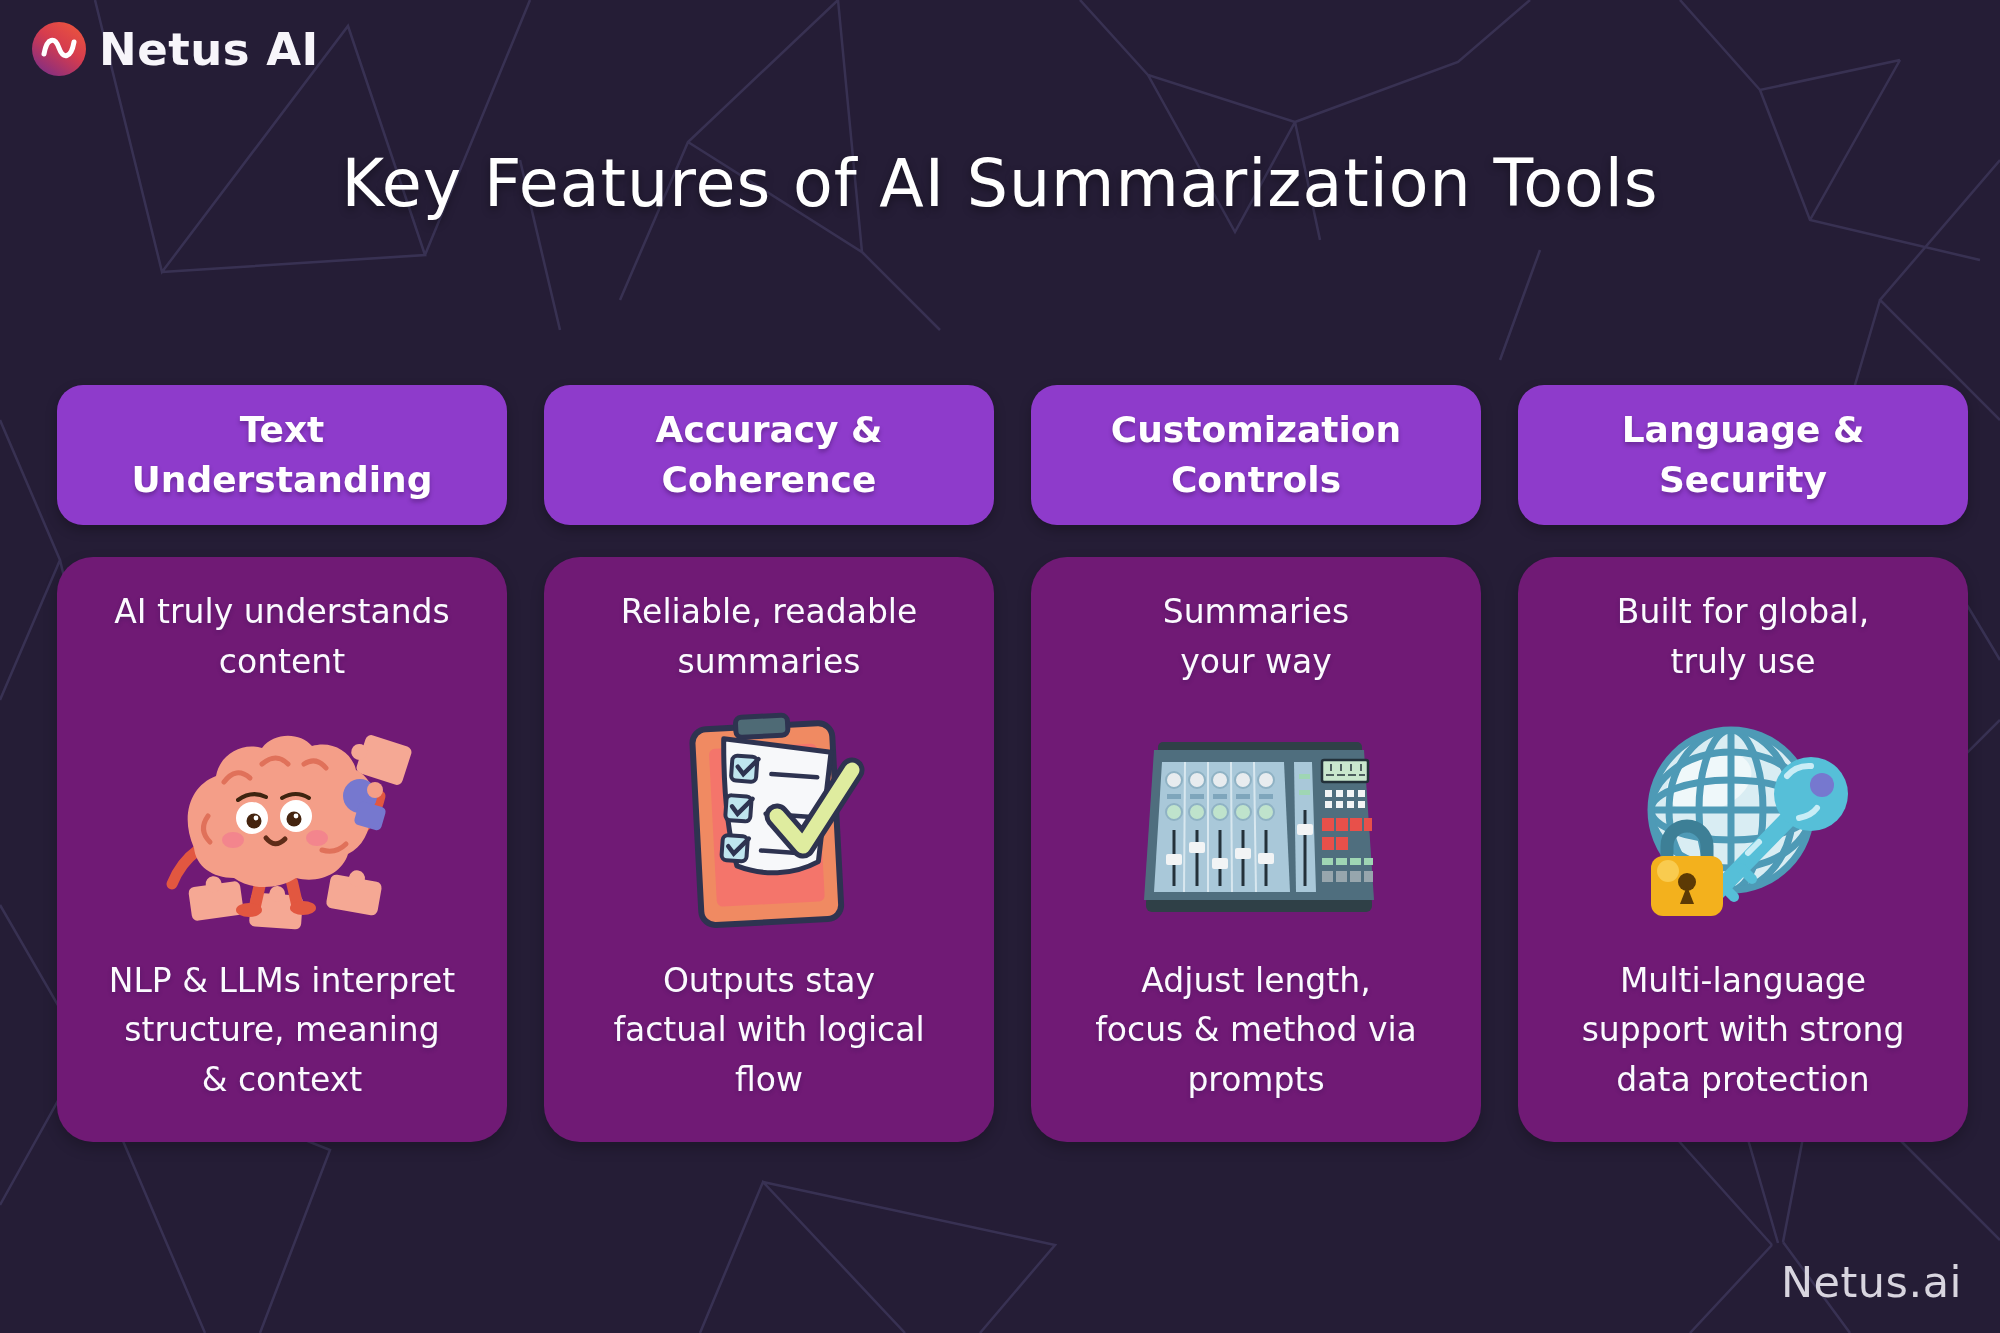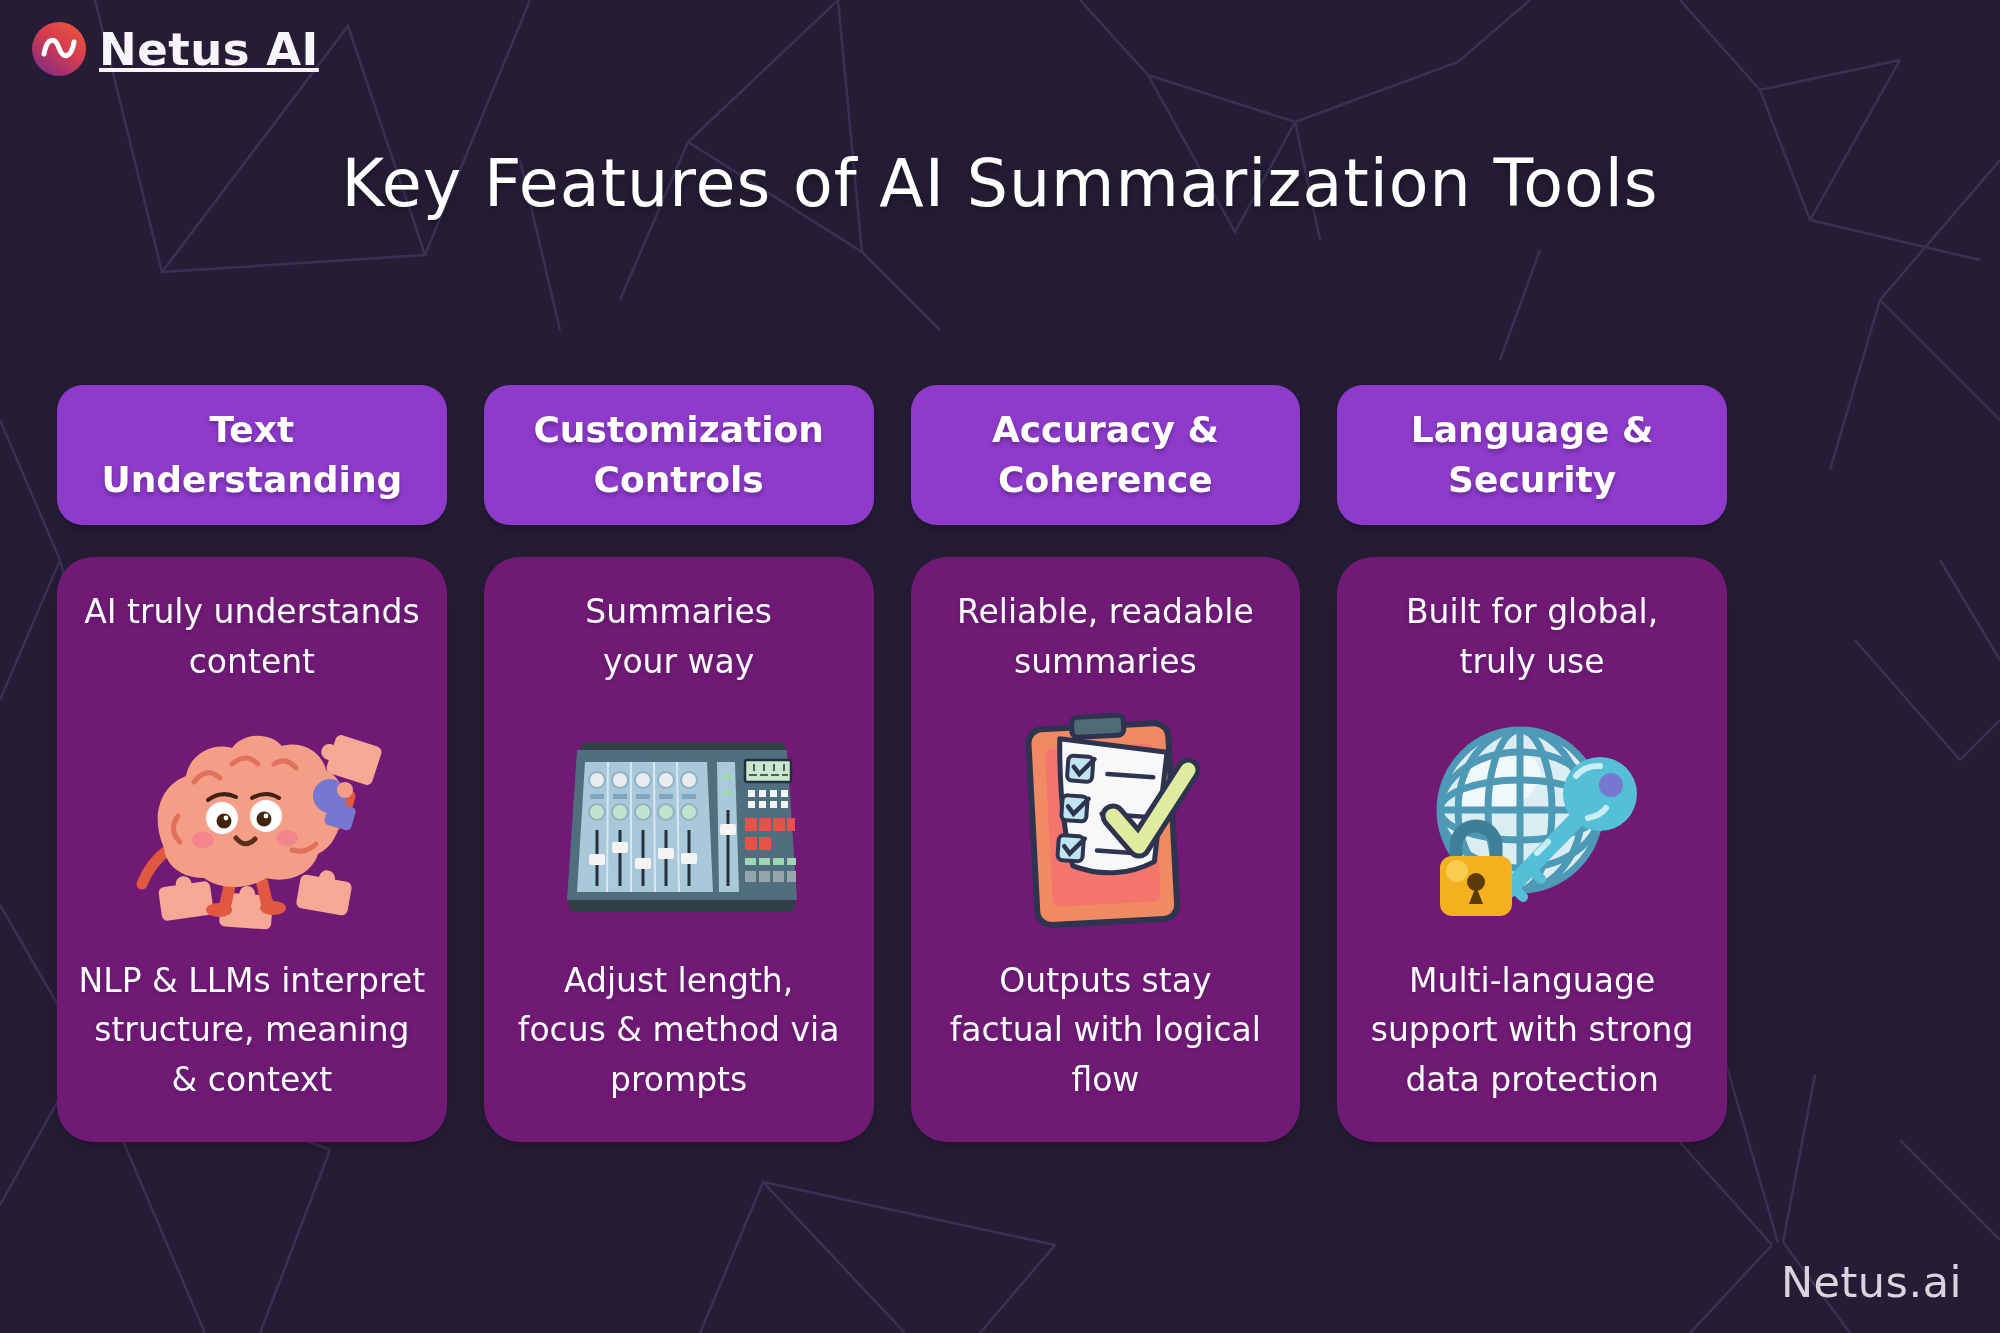--- a/index.html
+++ b/index.html
@@ -6,27 +6,27 @@
   html,body { width:2000px; height:1333px; }
   body { font-family:"DejaVu Sans","Liberation Sans",sans-serif; }
   .canvas { position:relative; width:2000px; height:1333px; background:#251D36; overflow:hidden; }
 
   .mesh { position:absolute; inset:0; width:100%; height:100%; }
 
   .logo { position:absolute; top:22px; left:32px; display:flex; align-items:center; gap:13px; }
   .logo-circle { width:54px; height:54px; border-radius:50%;
     background:linear-gradient(215deg,#ef5a3a 0%,#d63c4e 45%,#a03270 75%,#6e2d90 100%);
     display:flex; align-items:center; justify-content:center; }
-  .logo-text { color:#F7F5FA; font-size:45px; font-weight:600; letter-spacing:0.5px;text-decoration:underline; }
+  .logo-text { color:#F7F5FA; font-size:45px; font-weight:600; letter-spacing:0.5px; }
 
   .title { position:absolute; top:146px; left:0; width:100%; text-align:center;
     color:#FFFFFF; font-size:65px; font-weight:400; letter-spacing:1px;
     text-shadow:0 4px 8px rgba(0,0,0,0.35); }
 
-  .grid { position:absolute; top:385px; left:57px; width:1670px;
+  .grid { position:absolute; top:385px; left:57px; width:1911px;
     display:grid; grid-template-columns:repeat(4,1fr); column-gap:37px; }
 
   .header-card { height:140px; border-radius:26px; background:#8E3BCB;
     display:flex; align-items:center; justify-content:center; text-align:center;
     color:#FFFFFF; font-size:36px; font-weight:700; line-height:1.38;
     white-space:pre-line; text-shadow:0 3px 4px rgba(40,10,60,0.35);
     box-shadow:0 5px 12px rgba(0,0,0,0.25); }
 
   .body-card { margin-top:32px; height:585px; border-radius:36px; background:#701a75;
     display:flex; flex-direction:column; align-items:center; justify-content:space-between;
@@ -140,20 +140,59 @@
             <circle cx="124" cy="120" r="2.4" fill="#FFFFFF"></circle>
             <circle cx="164" cy="118" r="2.4" fill="#FFFFFF"></circle>
             <ellipse cx="101" cy="142" rx="11" ry="8" fill="#F2808E" opacity="0.85"></ellipse>
             <ellipse cx="185" cy="140" rx="11" ry="8" fill="#F2808E" opacity="0.85"></ellipse>
             <path d="M134,140 q9,11 19,1" stroke="#5E2C18" stroke-width="5" stroke-linecap="round" fill="none"></path>
           </svg>
         </div>
         <div class="card-text">NLP &amp; LLMs interpret
 structure, meaning
 &amp; context</div>
+      </div>
+    </div>
+
+    <div>
+      <div class="header-card">Accuracy &amp;
+Coherence</div>
+      <div class="body-card">
+        <div class="card-text">Reliable, readable
+summaries</div>
+        <div class="icon-wrap">
+          <svg width="300" height="245" viewBox="0 0 300 245">
+            <g transform="rotate(-3 150 130)">
+              <rect x="78" y="28" width="140" height="196" rx="14" fill="#F08A62" stroke="#2E3350" stroke-width="6"></rect>
+              <rect x="94" y="48" width="108" height="158" rx="6" fill="#F4756B"></rect>
+              <rect x="122" y="18" width="52" height="20" rx="6" fill="#4E6A75" stroke="#2E3350" stroke-width="5"></rect>
+            </g>
+            <g transform="rotate(4 150 110)">
+              <path d="M100,44 L208,50 L203,160 C178,176 148,178 122,170 C110,136 103,92 100,44 Z" fill="#F7F8FA" stroke="#2E3350" stroke-width="5" stroke-linejoin="round"></path>
+              <g fill="#BFE5EE" stroke="#2E3350" stroke-width="4">
+                <rect x="110" y="60" width="25" height="25" rx="5"></rect>
+                <rect x="107" y="100" width="25" height="25" rx="5"></rect>
+                <rect x="106" y="140" width="25" height="25" rx="5"></rect>
+              </g>
+              <g stroke="#2E3350" stroke-width="4.5" stroke-linecap="round" fill="none">
+                <path d="M116,71 l6,7 l14,-16"></path>
+                <path d="M113,111 l6,7 l14,-16"></path>
+                <path d="M112,151 l6,7 l14,-16"></path>
+                <line x1="150" y1="76" x2="196" y2="76"></line>
+                <line x1="147" y1="116" x2="193" y2="116"></line>
+                <line x1="145" y1="153" x2="191" y2="153"></line>
+              </g>
+            </g>
+            <path d="M158,118 L184,148 L233,72" fill="none" stroke="#2E3350" stroke-width="25" stroke-linecap="round" stroke-linejoin="round"></path>
+            <path d="M158,118 L184,148 L233,72" fill="none" stroke="#DFEC9F" stroke-width="15" stroke-linecap="round" stroke-linejoin="round"></path>
+          </svg>
+        </div>
+        <div class="card-text">Outputs stay
+factual with logical
+flow</div>
       </div>
     </div>
 
     <div>
       <div class="header-card">Customization
 Controls</div>
       <div class="body-card">
         <div class="card-text">Summaries
 your way</div>
         <div class="icon-wrap">
@@ -254,59 +293,20 @@
               <rect x="216" y="173" width="11" height="11"></rect>
                 <rect x="230" y="173" width="11" height="11"></rect>
                 <rect x="244" y="173" width="11" height="11"></rect>
                 <rect x="258" y="173" width="9" height="11"></rect>
             </g>
           </svg>
         </div>
         <div class="card-text">Adjust length,
 focus &amp; method via
 prompts</div>
-      </div>
-    </div>
-
-    <div>
-      <div class="header-card">Accuracy &amp;
-Coherence</div>
-      <div class="body-card">
-        <div class="card-text">Reliable, readable
-summaries</div>
-        <div class="icon-wrap">
-          <svg width="300" height="245" viewBox="0 0 300 245">
-            <g transform="rotate(-3 150 130)">
-              <rect x="78" y="28" width="140" height="196" rx="14" fill="#F08A62" stroke="#2E3350" stroke-width="6"></rect>
-              <rect x="94" y="48" width="108" height="158" rx="6" fill="#F4756B"></rect>
-              <rect x="122" y="18" width="52" height="20" rx="6" fill="#4E6A75" stroke="#2E3350" stroke-width="5"></rect>
-            </g>
-            <g transform="rotate(4 150 110)">
-              <path d="M100,44 L208,50 L203,160 C178,176 148,178 122,170 C110,136 103,92 100,44 Z" fill="#F7F8FA" stroke="#2E3350" stroke-width="5" stroke-linejoin="round"></path>
-              <g fill="#BFE5EE" stroke="#2E3350" stroke-width="4">
-                <rect x="110" y="60" width="25" height="25" rx="5"></rect>
-                <rect x="107" y="100" width="25" height="25" rx="5"></rect>
-                <rect x="106" y="140" width="25" height="25" rx="5"></rect>
-              </g>
-              <g stroke="#2E3350" stroke-width="4.5" stroke-linecap="round" fill="none">
-                <path d="M116,71 l6,7 l14,-16"></path>
-                <path d="M113,111 l6,7 l14,-16"></path>
-                <path d="M112,151 l6,7 l14,-16"></path>
-                <line x1="150" y1="76" x2="196" y2="76"></line>
-                <line x1="147" y1="116" x2="193" y2="116"></line>
-                <line x1="145" y1="153" x2="191" y2="153"></line>
-              </g>
-            </g>
-            <path d="M158,118 L184,148 L233,72" fill="none" stroke="#2E3350" stroke-width="25" stroke-linecap="round" stroke-linejoin="round"></path>
-            <path d="M158,118 L184,148 L233,72" fill="none" stroke="#DFEC9F" stroke-width="15" stroke-linecap="round" stroke-linejoin="round"></path>
-          </svg>
-        </div>
-        <div class="card-text">Outputs stay
-factual with logical
-flow</div>
       </div>
     </div>
 
     <div>
       <div class="header-card">Language &amp;
 Security</div>
       <div class="body-card">
         <div class="card-text">Built for global,
 truly use</div>
         <div class="icon-wrap">

